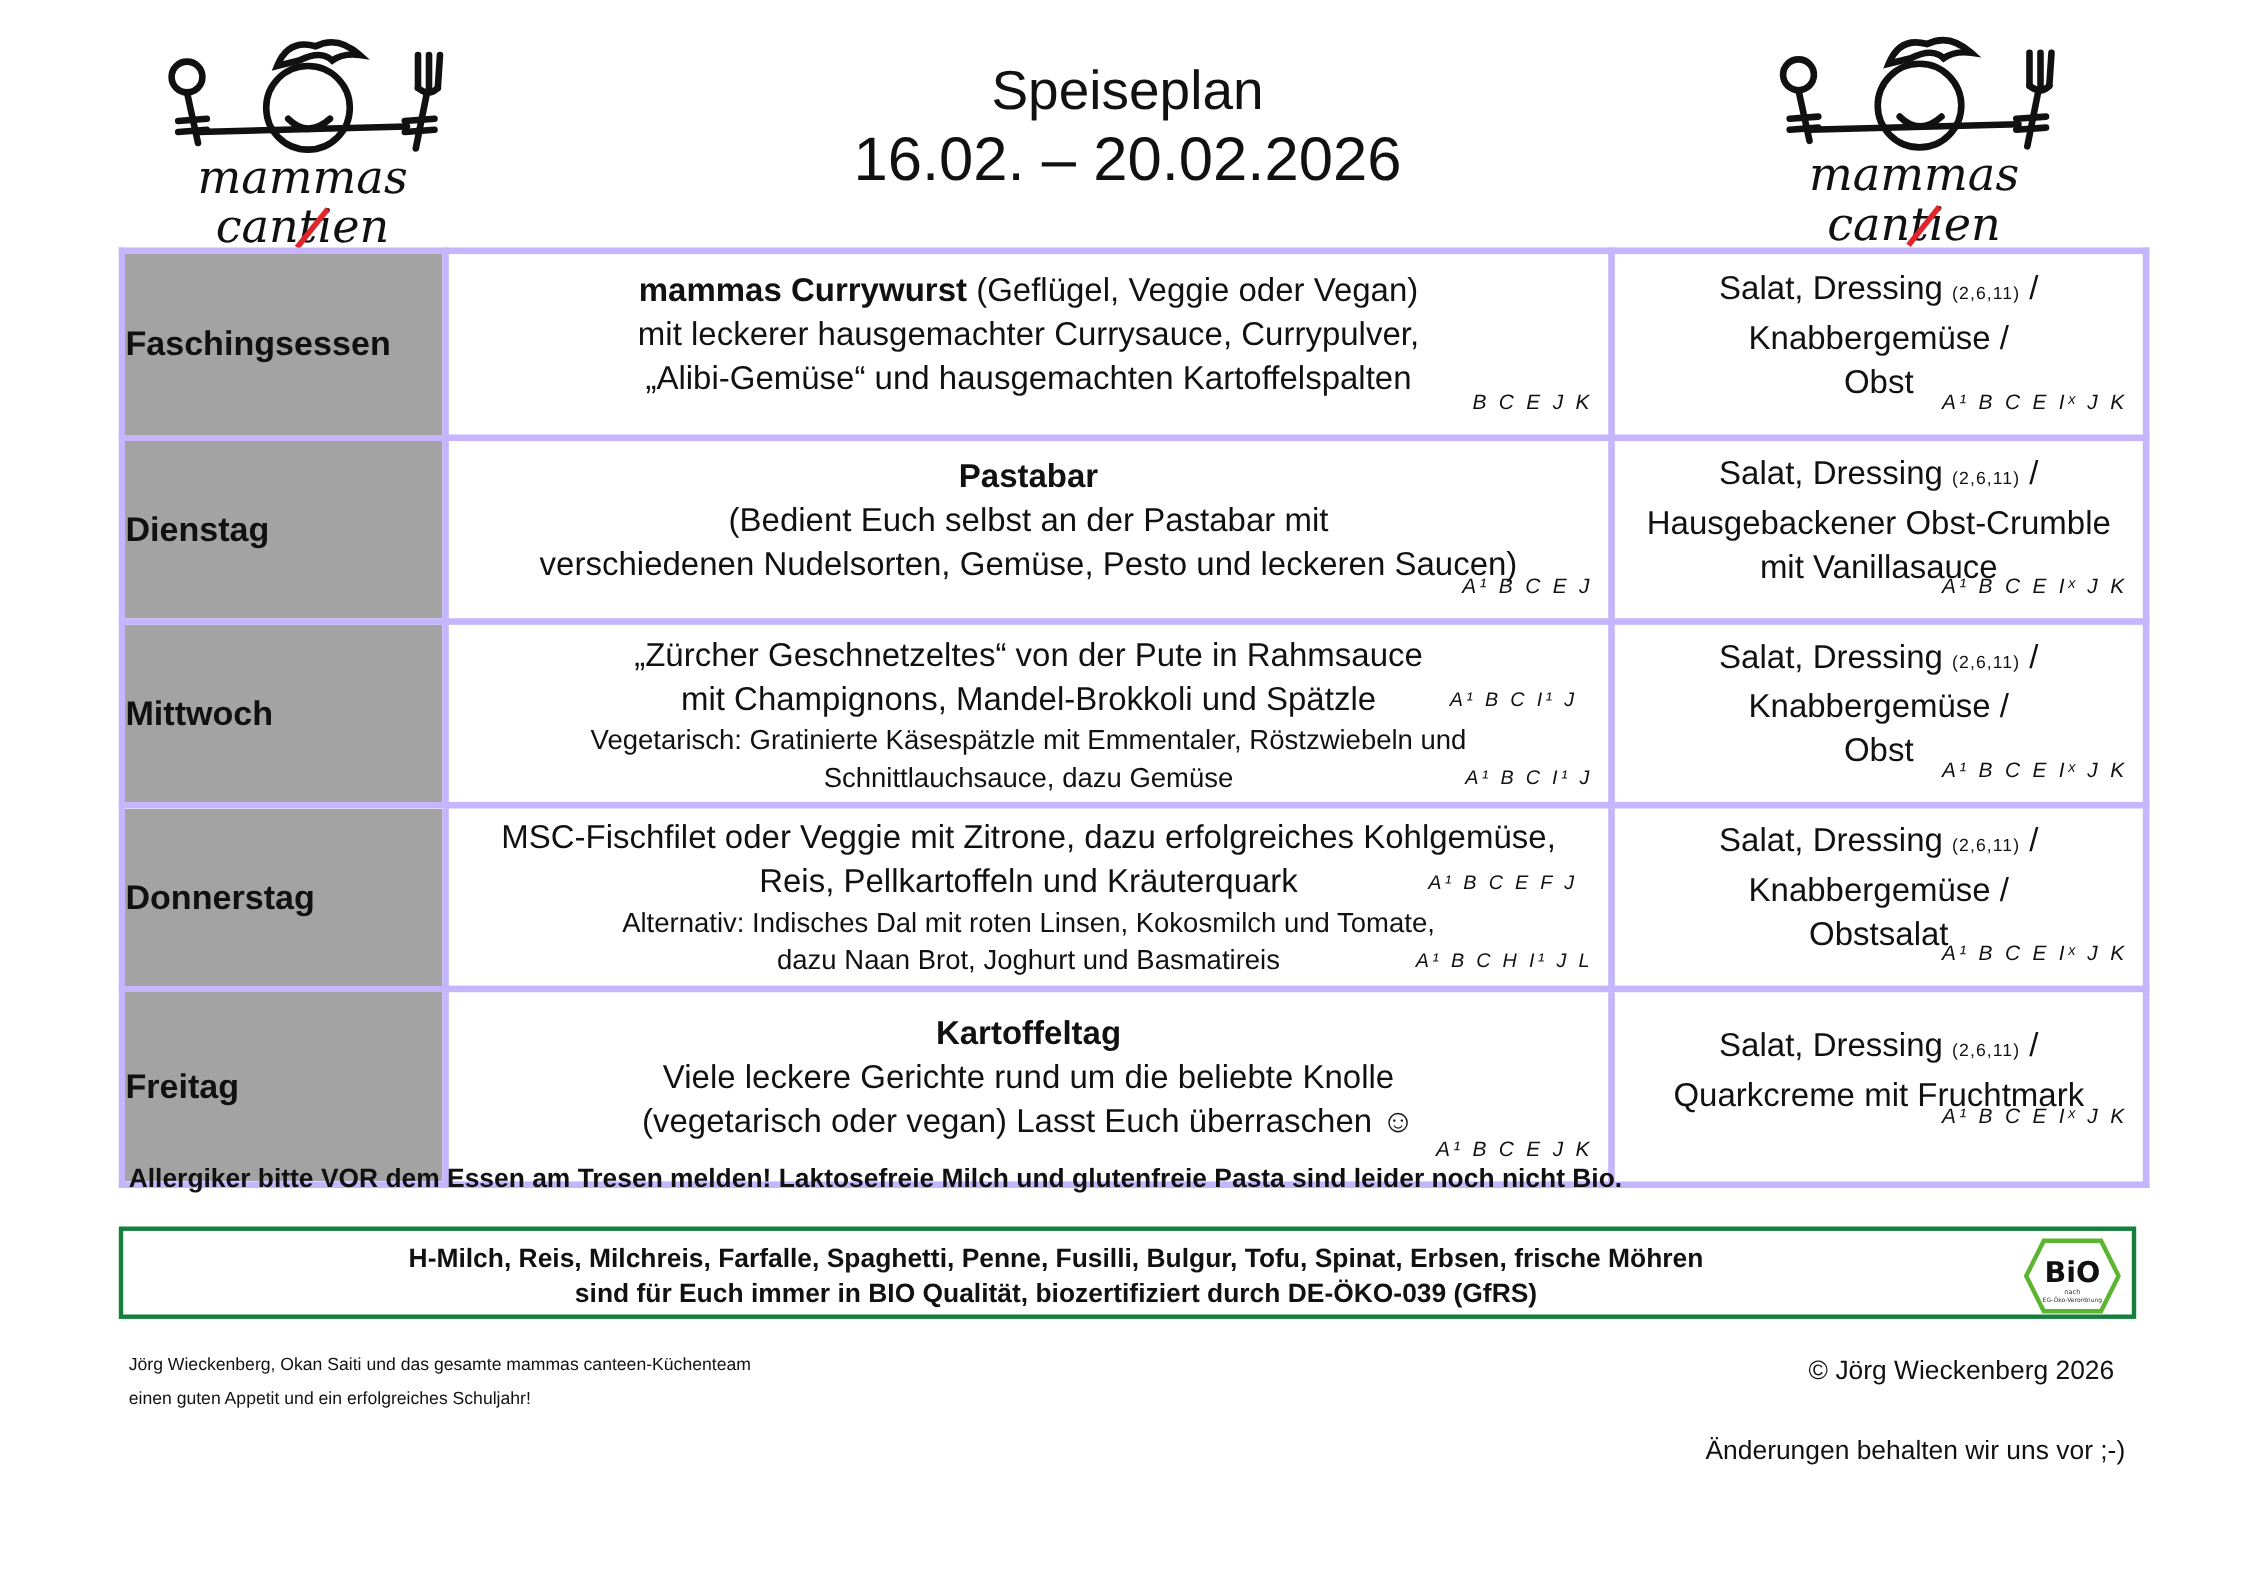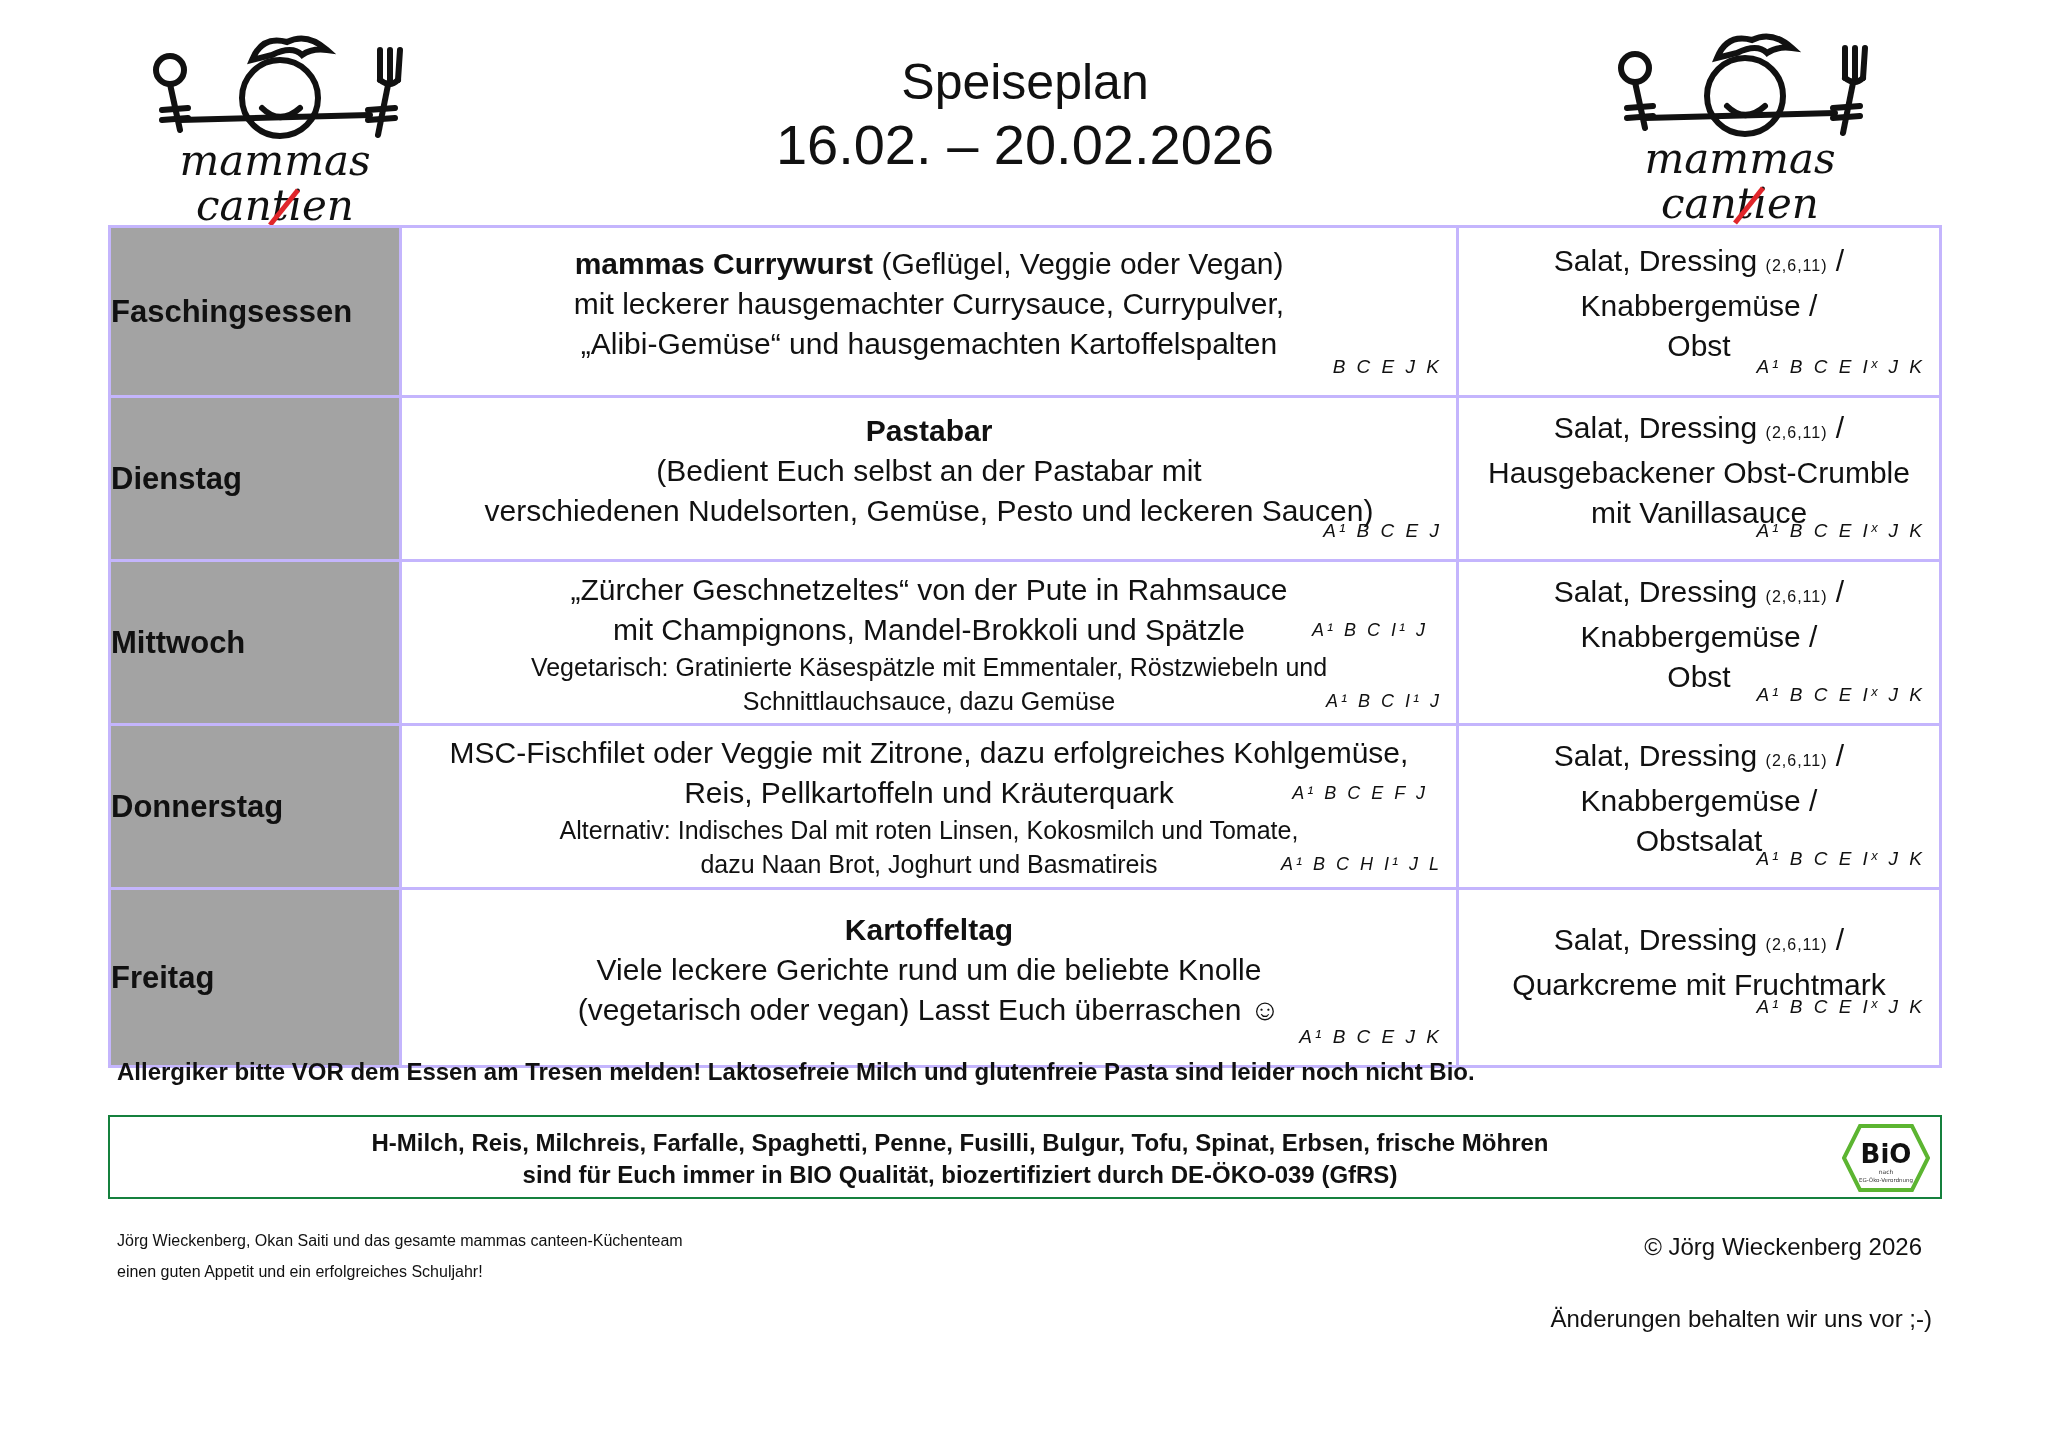--- a/index.html
+++ b/index.html
@@ -13,36 +13,36 @@
   .logo svg { width: 100%; height: 100%; }
 
   .title-block { position: absolute; left: 700px; top: 52px; width: 650px; text-align: center; }
   .title-block .t1 { font-size: 50px; line-height: 60px; }
   .title-block .t2 { font-size: 56px; line-height: 66px; }
 
   table.menu {
     position: absolute; left: 108px; top: 225px; width: 1830px;
     border-collapse: collapse; table-layout: fixed;
   }
-  table.menu td { border: 3px solid #c4b5fd; padding: 0; vertical-align: middle; position: relative; }
+  table.menu td { border: 6px solid #c4b5fd; padding: 0; vertical-align: middle; position: relative; }
   td.day { width: 288px; background: #a3a3a3; text-align: left; font-weight: bold; font-size: 31px; }
   td.main { width: 1054px; text-align: center; font-size: 30px; line-height: 40px; }
   td.side { width: 480px; text-align: center; font-size: 30px; line-height: 40px; }
   .cellpad { padding: 10px 14px 26px 14px; }
   .allerg { position: absolute; right: 14px; bottom: 8px; font-style: italic; font-size: 19px; letter-spacing: 3px; }
   .inline-allerg { font-style: italic; font-size: 18px; letter-spacing: 3px; position: absolute; right: 14px; }
   .small { font-size: 25px; line-height: 34px; }
   .bold { font-weight: bold; }
   .dressing-sub { font-size: 16px; letter-spacing: 1px; }
 
   .notice { position: absolute; left: 117px; top: 1058px; font-weight: bold; font-size: 24px; }
 
   .bio-box {
     position: absolute; left: 108px; top: 1115px; width: 1834px; height: 84px;
-    border: 2px solid #15803d; box-sizing: border-box;
+    border: 4px solid #15803d; box-sizing: border-box;
   }
   .bio-box .txt { position: absolute; left: 0; right: 130px; top: 10px; text-align: center; font-weight: bold; font-size: 24px; line-height: 32px; }
   .bio-logo { position: absolute; right: 10px; top: 6px; width: 88px; height: 70px; }
 
   .footer-left { position: absolute; left: 117px; top: 1225px; font-size: 16px; line-height: 31px; }
   .footer-right1 { position: absolute; right: 126px; top: 1233px; font-size: 24px; }
   .footer-right2 { position: absolute; right: 116px; top: 1305px; font-size: 24px; }
 </style>
 </head>
 <body>

